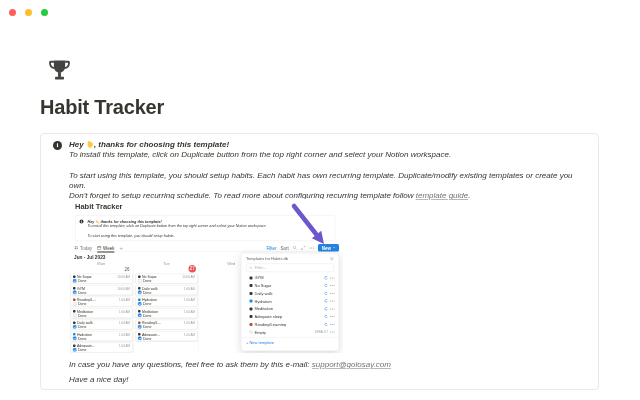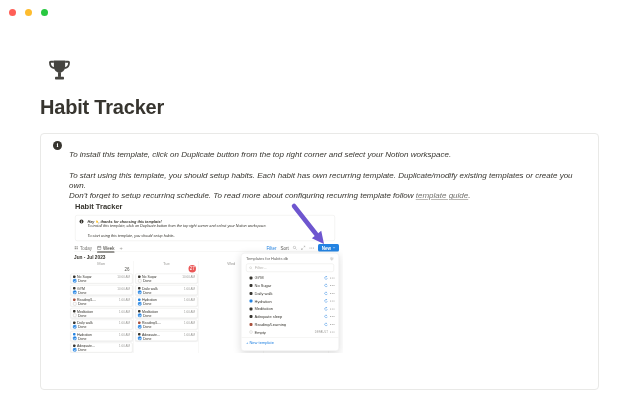--- a/index.html
+++ b/index.html
@@ -99,20 +99,23 @@
     <rect x="10.7" y="13.5" width="2.6" height="4.2"></rect>
     <rect x="8" y="17.6" width="8" height="2.4" rx="0.6"></rect>
   </svg>
 </div>
 
 <h1 class="page-title">Habit Tracker</h1>
 
 <div class="callout">
   <span class="info-icon">i</span>
 
+  <p class="p-greet"><span>Hey</span> <span class="wave"><svg width="8" height="8" viewBox="0 0 10 10">
+          <path fill="#FFC83D" d="M2 5.2c0-2.1.6-3.6 1.6-4.2L6.2 2.4 8.6 4c.5 2.1-.5 5-3 5.6C3.2 10 2 7.6 2 5.2z"></path>
+        </svg></span><span>, thanks for choosing this template!</span></p>
 
   <p class="p-install">To install this template, click on Duplicate button from the top right corner and select your Notion workspace.</p>
 
   <p class="p-setup"><span>To start using this template, you should setup habits. Each habit has own recurring template. Duplicate/modify existing templates or create you own.</span><br><span>Don't forget to setup recurring schedule. To read more about configuring recurring template follow </span><span class="glink">template guide</span><span>.</span></p>
 
   <div class="shot">
     <div class="shot-inner">
 
       <div class="s-title">Habit Tracker</div>
 
@@ -470,13 +473,15 @@
       </div>
 
       <svg class="arrow-svg" width="548" height="308" viewBox="0 0 548 308">
         <line x1="450" y1="14" x2="494" y2="70" stroke="#6E56CF" stroke-width="9" stroke-linecap="round"></line>
         <polygon points="504.5,63.7 485.7,78.6 510,90" fill="#6E56CF"></polygon>
       </svg>
 
     </div>
   </div>
 
+  <p class="p-contact"><span>In case you have any questions, feel free to ask them by this e-mail: </span><span class="glink">support@golosay.com</span></p>
+  <p class="p-closing">Have a nice day!</p>
 </div>
 
 </body></html>

